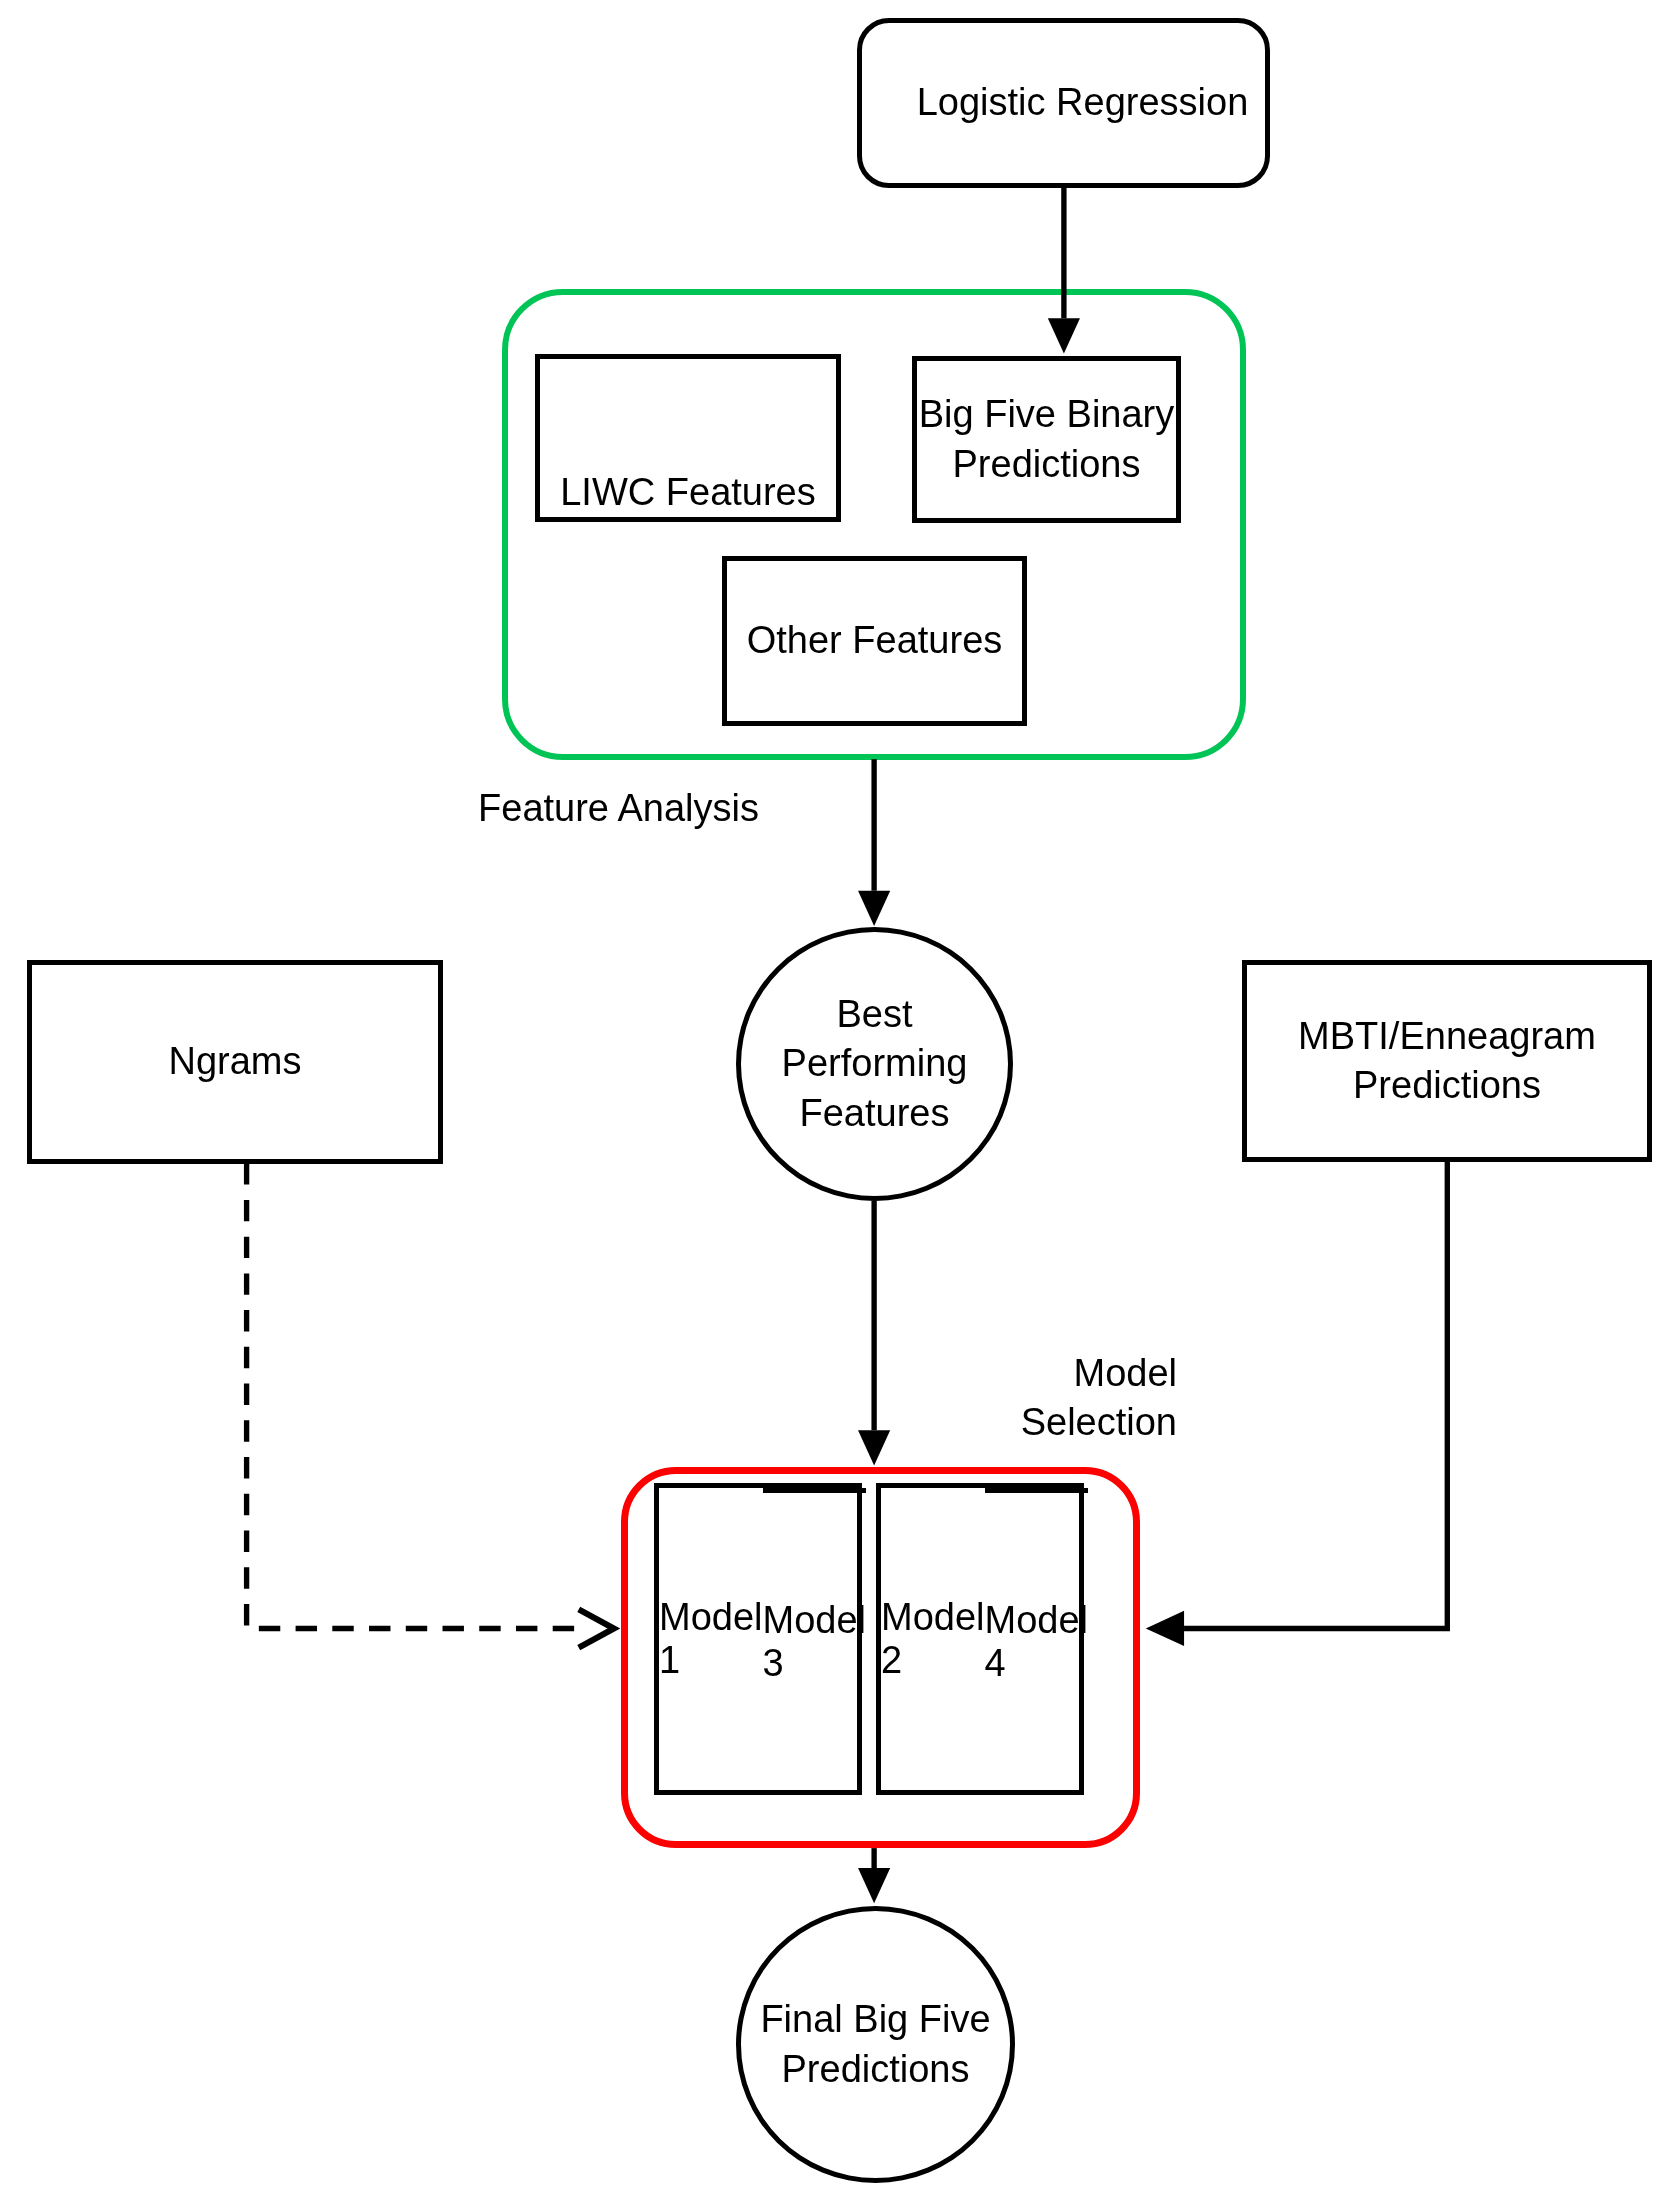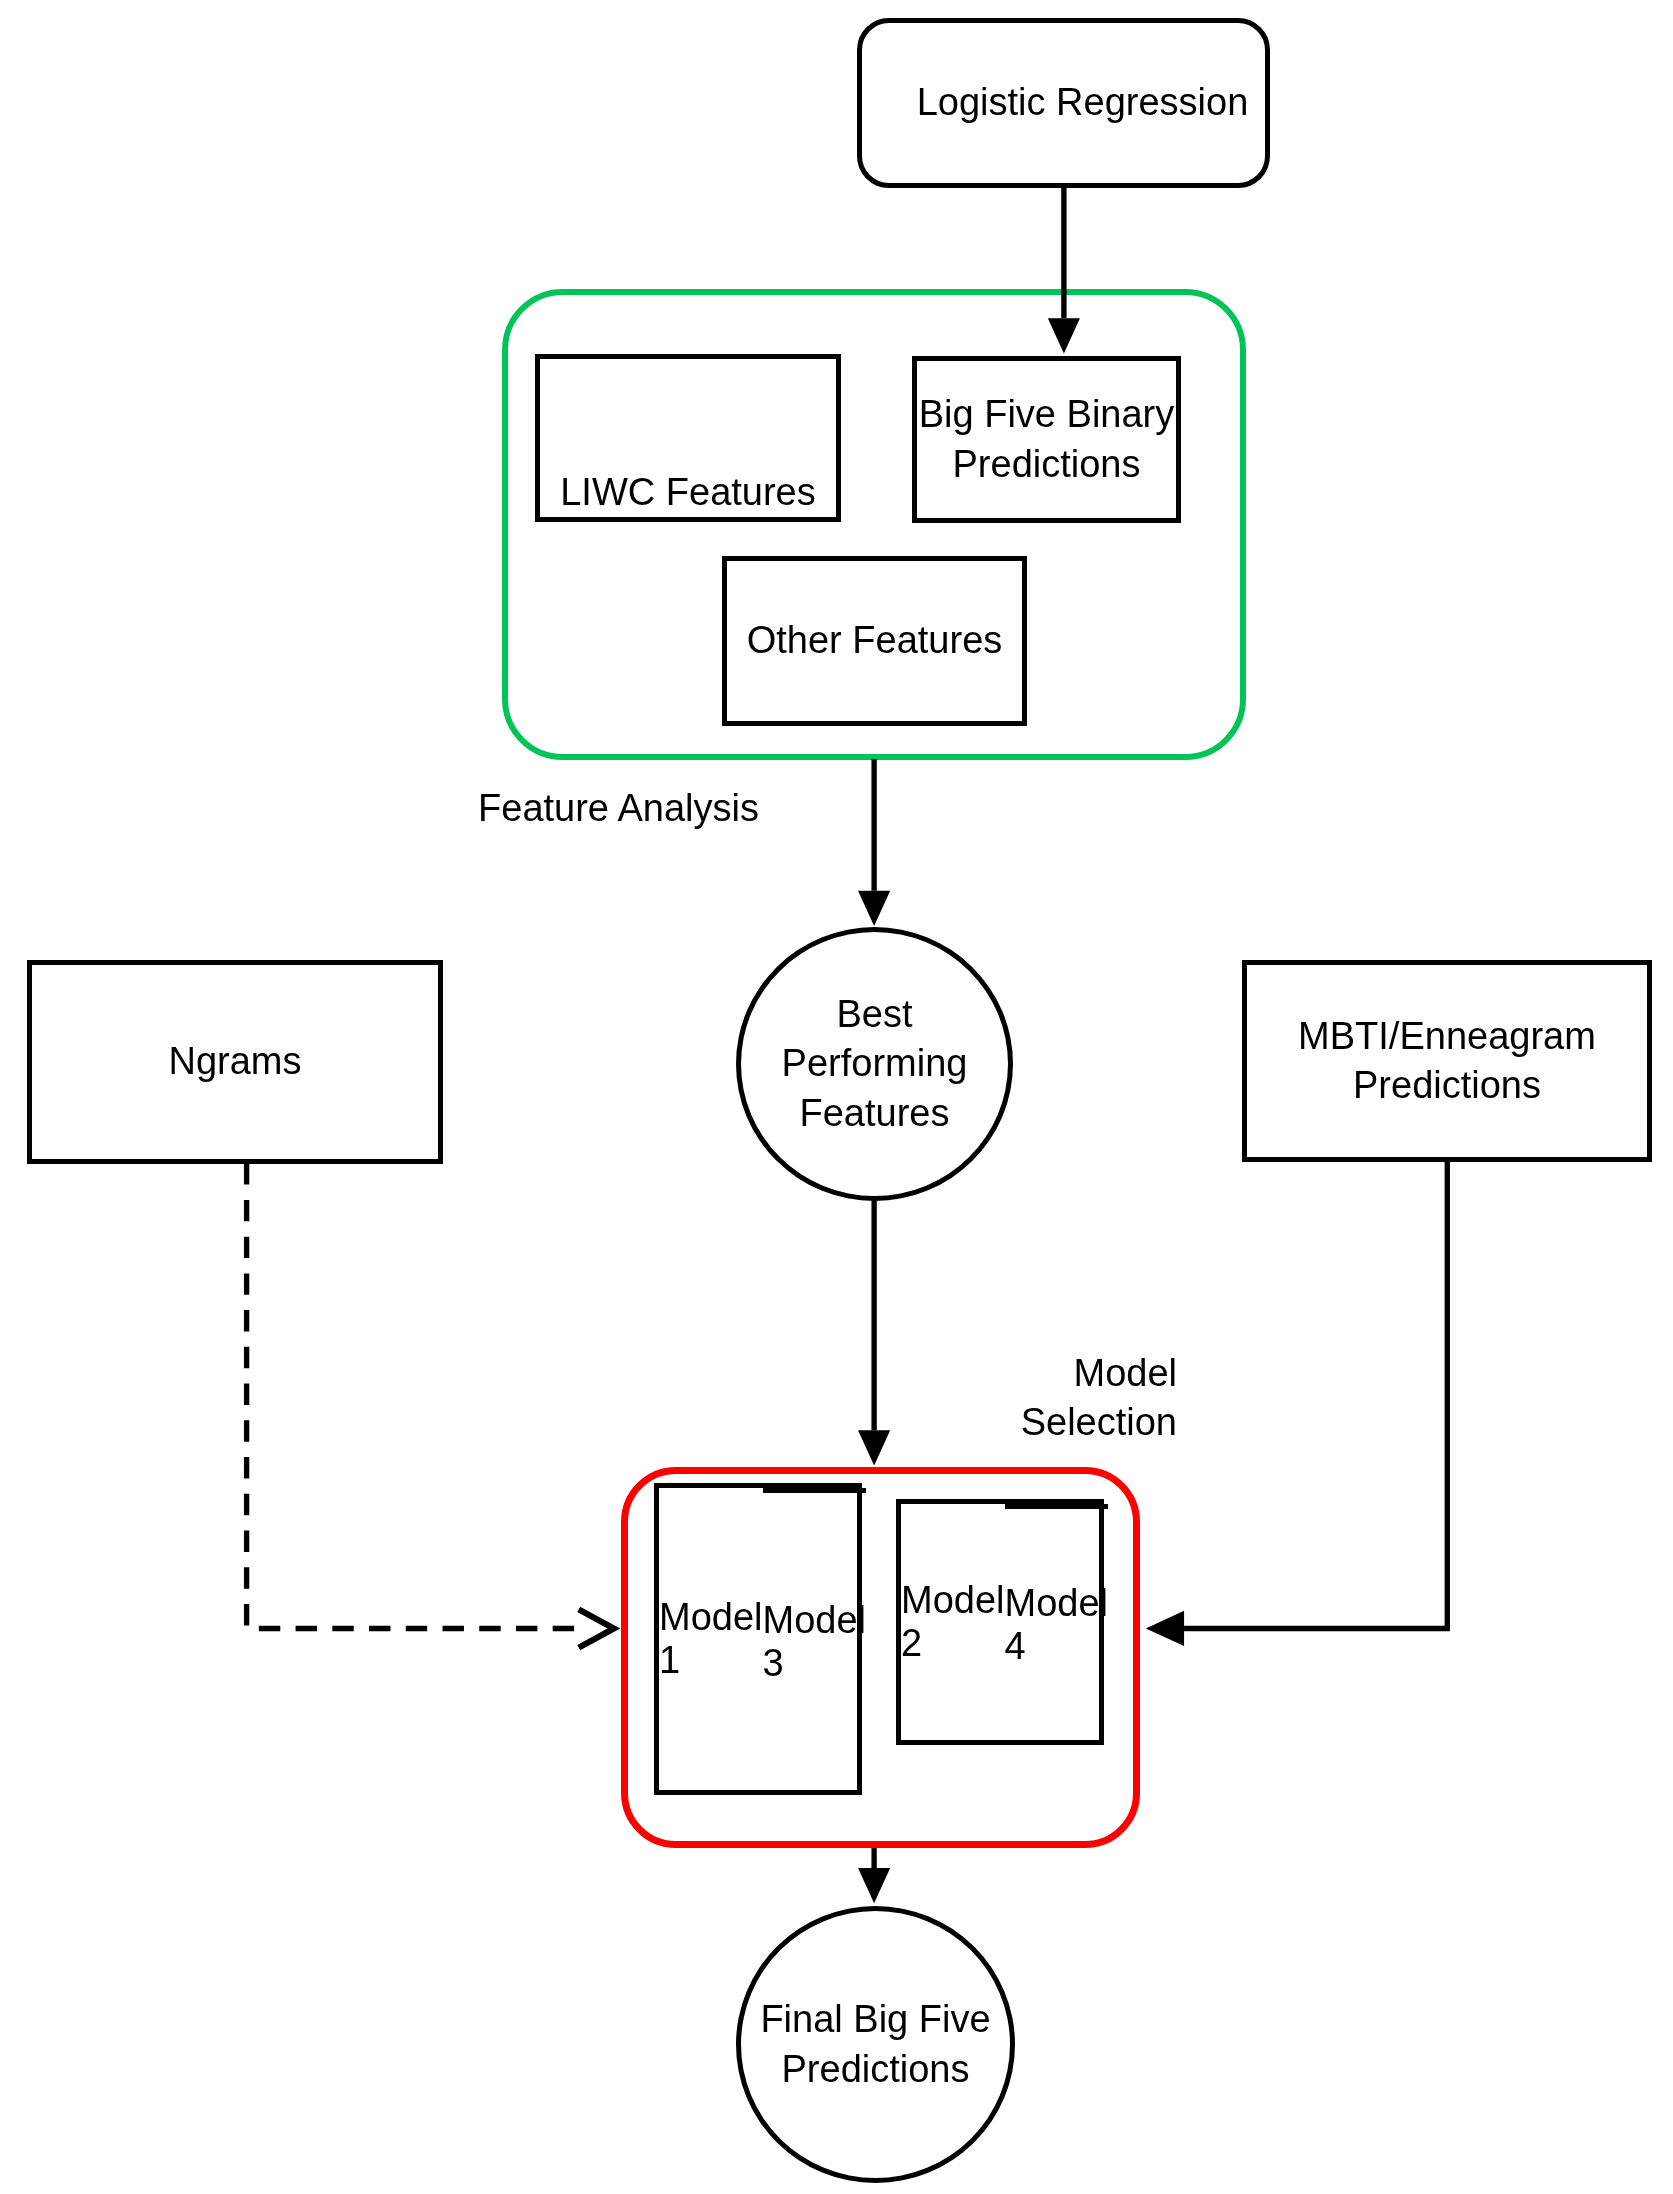--- a/index.html
+++ b/index.html
@@ -101,21 +101,21 @@
   </div>
 
   <div class="caption" style="left:871px; top:1349px; width:306px;text-align:right;">Model
 Selection</div>
 
   <div class="model-col" style="left:654px; top:1483px; width:208px; height:312px;">
     <div class="model-cell">Model 1</div>
     <div class="model-cell lower">Model 3</div>
   </div>
 
-  <div class="model-col" style="left:896px; top:1483px; width:208px; height:246px;margin-top:16px;">
+  <div class="model-col" style="left:876px; top:1483px; width:208px; height:312px;">
     <div class="model-cell">Model 2</div>
     <div class="model-cell lower">Model 4</div>
   </div>
 
   <div class="node circle" style="left:736px; top:1906px; width:279px; height:277px;">
     <span>Final Big Five
 Predictions</span>
   </div>
 
   <svg id="connectors" width="1674" height="2194" viewBox="0 0 2187 2867">

